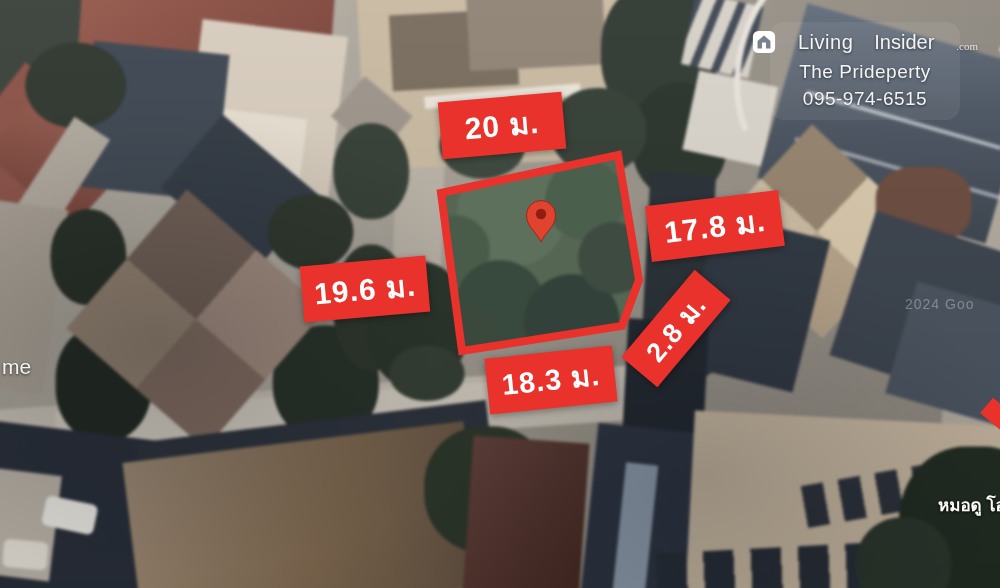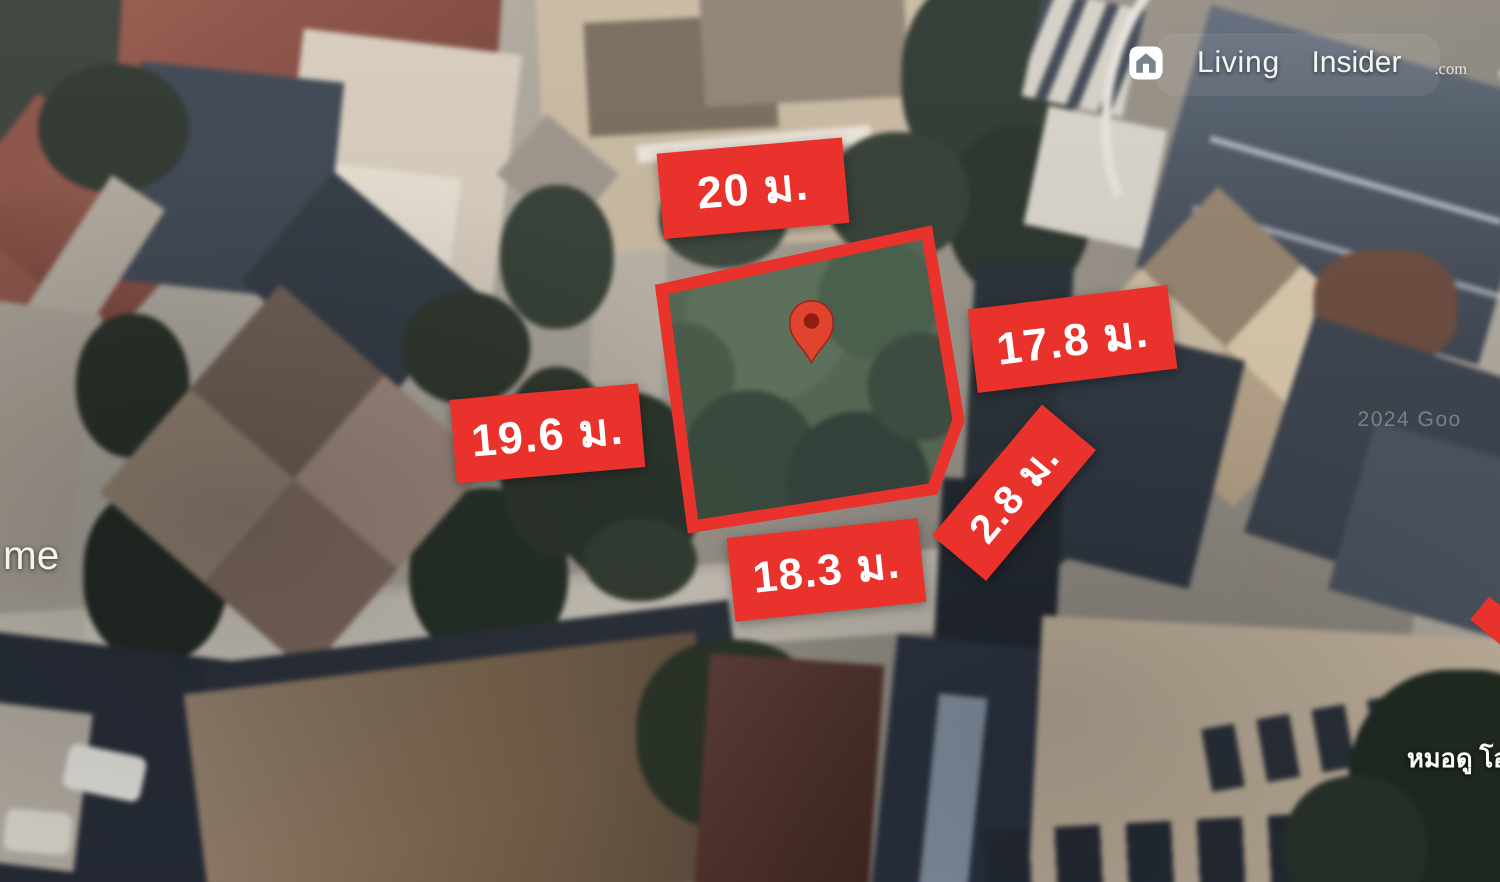--- a/index.html
+++ b/index.html
@@ -14,25 +14,25 @@
                 linear-gradient(to bottom, rgba(255,255,255,.04), rgba(0,0,0,.10));}
   .plot-svg{position:absolute;left:0;top:0;pointer-events:none;}
   .dim{position:absolute;background:#e9322b;color:#ffffff;font-weight:bold;
        display:flex;align-items:center;justify-content:center;letter-spacing:1px;
        box-shadow:0 2px 7px rgba(0,0,0,.35);white-space:nowrap;}
   .dim-top   {left:440px;top:97px; width:124px;height:57px;font-size:30px;transform:rotate(-5deg);}
   .dim-right {left:648px;top:198px;width:134px;height:56px;font-size:30px;transform:rotate(-7deg);}
   .dim-left  {left:302px;top:261px;width:126px;height:56px;font-size:30px;transform:rotate(-5deg);}
   .dim-cut   {left:619px;top:305px;width:114px;height:47px;font-size:27px;transform:rotate(-50deg);}
   .dim-bottom{left:487px;top:352px;width:128px;height:56px;font-size:29px;transform:rotate(-6deg);}
-  .label-me{position:absolute;left:2px;top:355px;color:#f4f3f0;font-size:27px;
+  .label-me{position:absolute;left:2px;top:355px;color:#f4f3f0;font-size:21px;
             text-shadow:0 1px 3px rgba(0,0,0,.7);}
   .label-br{position:absolute;left:938px;top:491px;color:#fdfdfa;font-size:17px;font-weight:bold;
             text-shadow:0 1px 3px rgba(0,0,0,.85);white-space:nowrap;}
-  .copyright{position:absolute;left:905px;top:271px;color:rgba(215,220,226,.40);font-size:14px;
+  .copyright{position:absolute;left:905px;top:296px;color:rgba(215,220,226,.40);font-size:14px;
              letter-spacing:1px;white-space:nowrap;}
   .label-sliver{position:absolute;left:988px;top:400px;width:20px;height:30px;background:#e9322b;
                 transform:rotate(-50deg);}
   .wm{position:absolute;left:770px;top:22px;width:182px;padding:8px 4px 10px 4px;text-align:center;
       background:rgba(255,255,255,.07);border-radius:14px;color:#f2f4f5;
       text-shadow:0 1px 3px rgba(0,0,0,.55);}
   .wm-brand{display:flex;align-items:center;justify-content:center;gap:22px;}
   .wm-living{font-size:20px;font-weight:400;letter-spacing:.5px;}
   .wm-insider{font-size:20px;font-weight:400;margin-left:-1px;}
   .wm-tld{font-size:11px;opacity:.85;margin-top:7px;font-family:Liberation Serif, serif;}
@@ -163,15 +163,17 @@
       <span class="wm-logo">
         <svg width="24" height="24" viewBox="0 0 26 26">
           <rect x="1" y="1" width="24" height="24" rx="6" fill="#ffffff"></rect>
           <path d="M6 20 L6 12 L13 6 L20 12 L20 20 L15.2 20 L15.2 13.5 L10.8 13.5 L10.8 20 Z" fill="#79838d"></path>
         </svg>
       </span>
       <span class="wm-living">Living</span>
       <span class="wm-insider">Insider</span>
       <span class="wm-tld">.com</span>
     </div>
+    <div class="wm-company">The Prideperty</div>
+    <div class="wm-phone">095-974-6515</div>
   </div>
 
 </div>
 
 </body></html>

